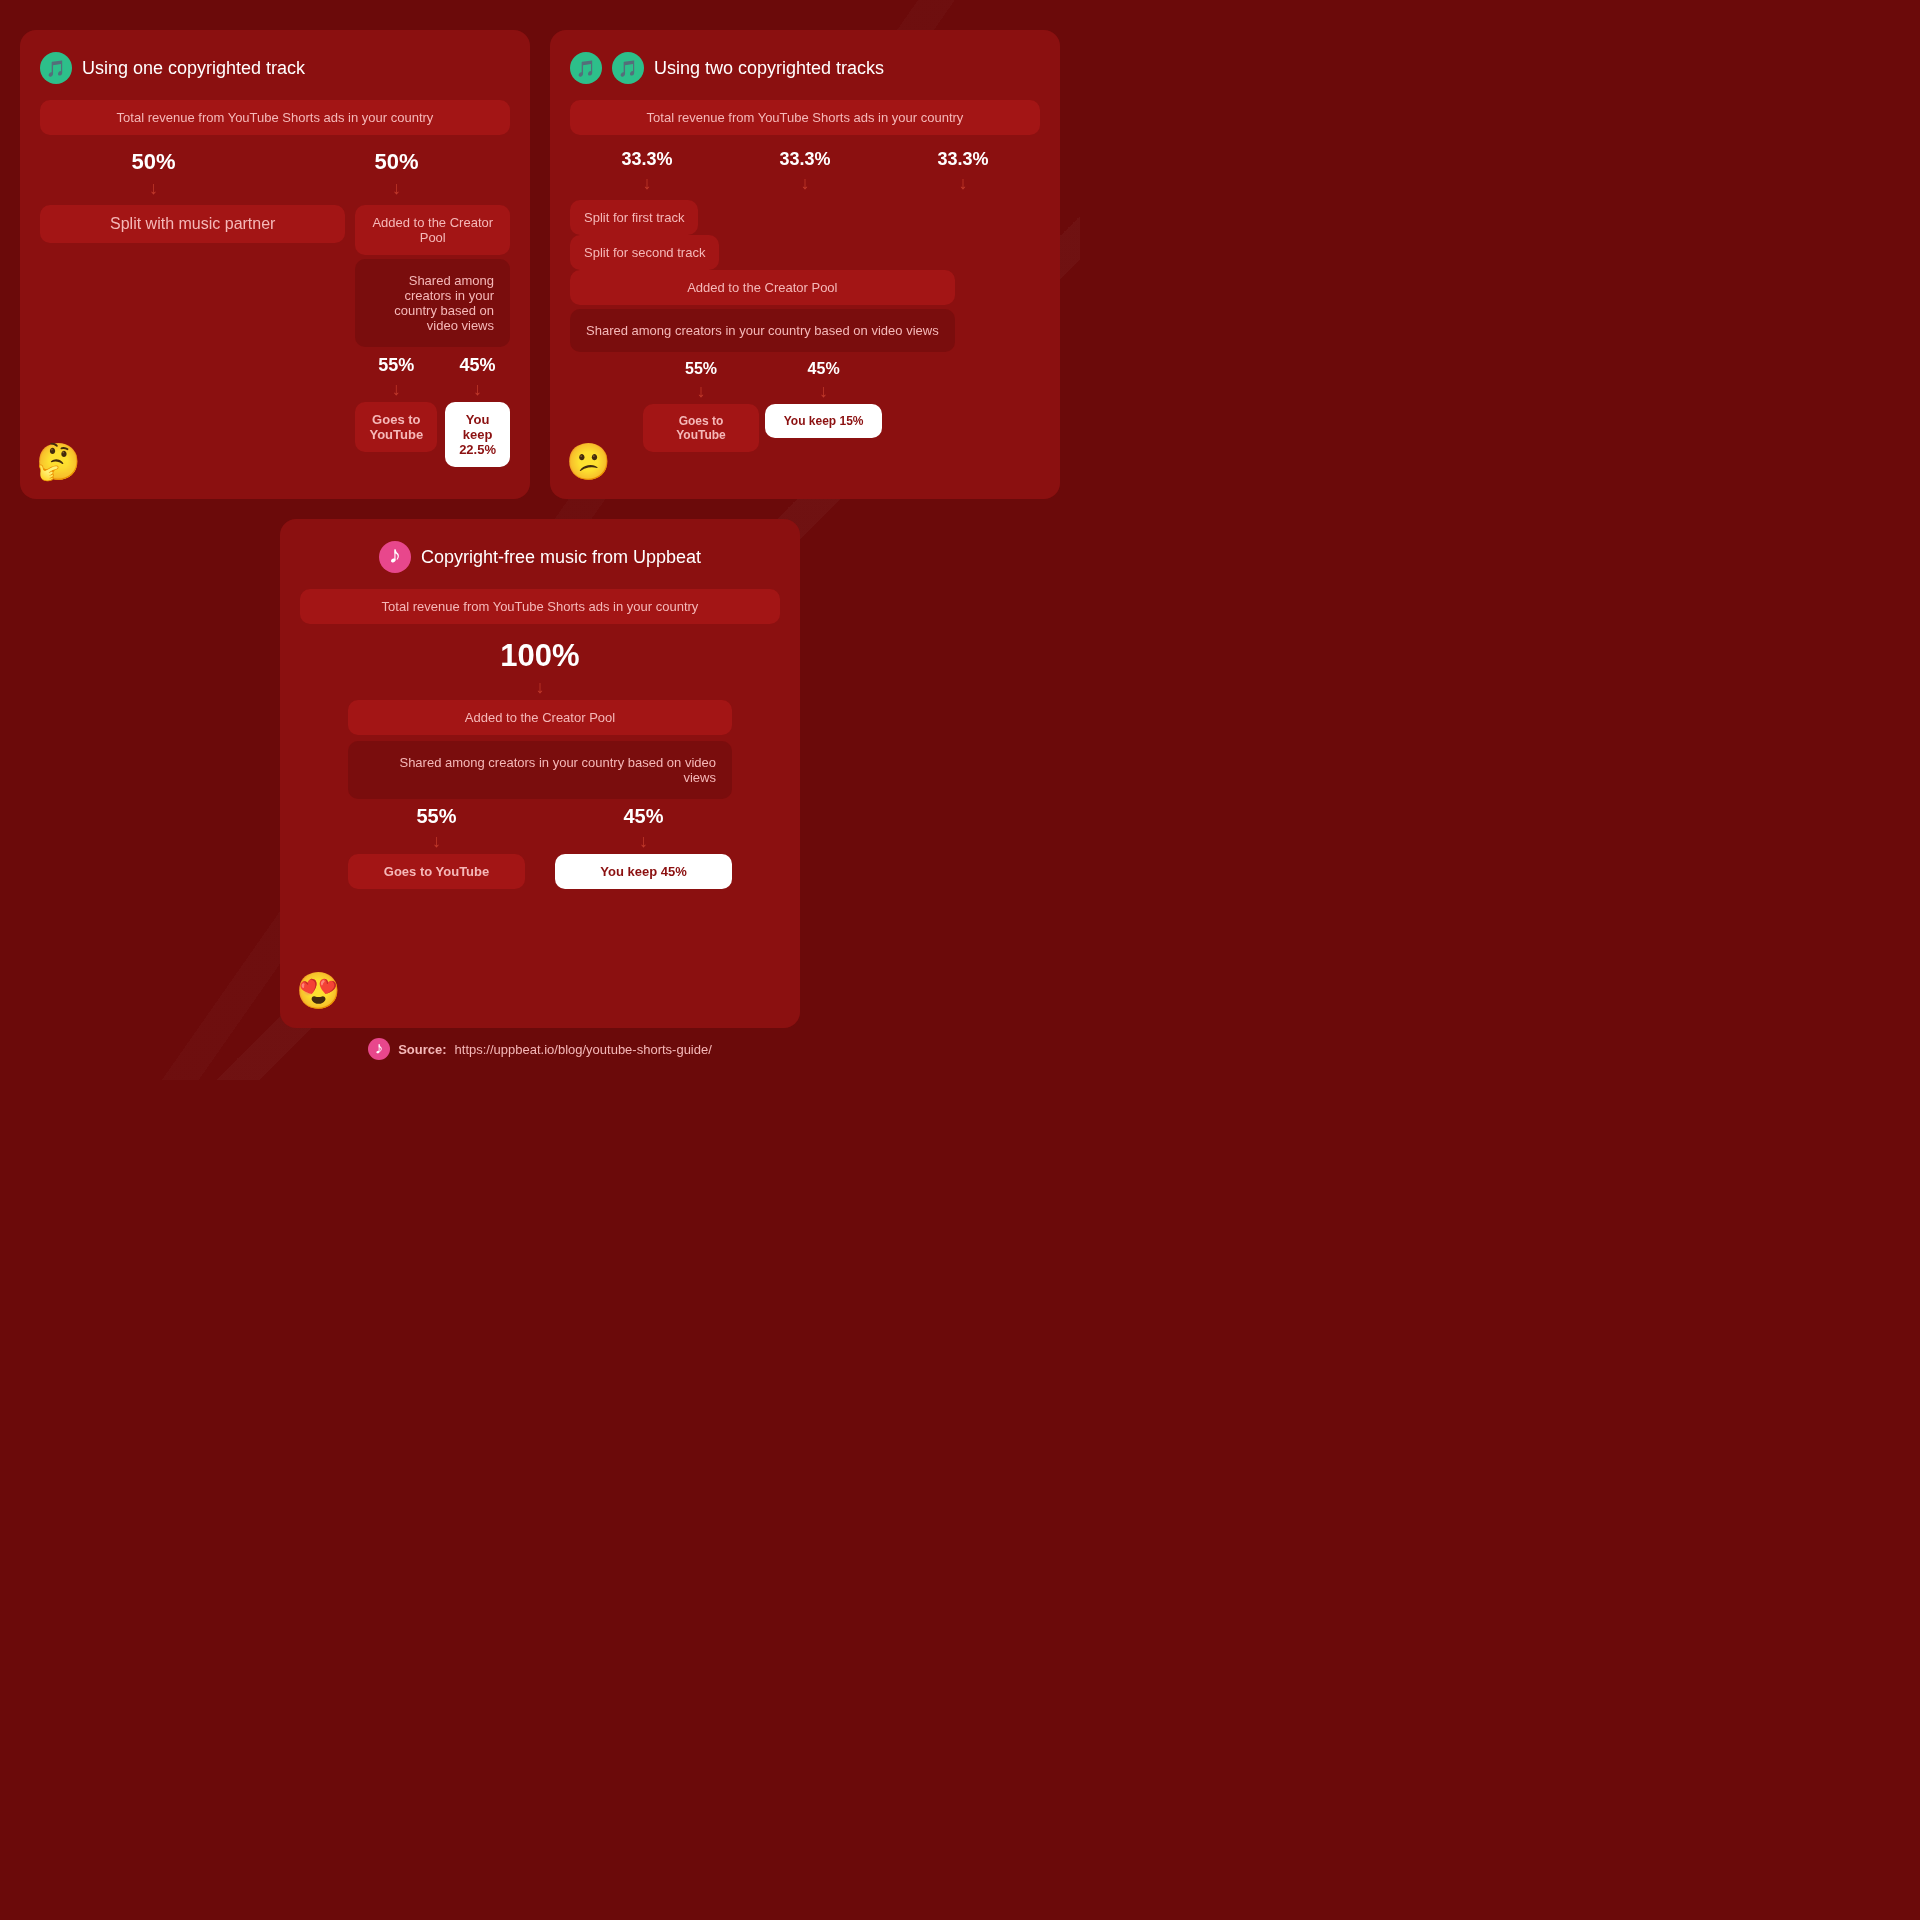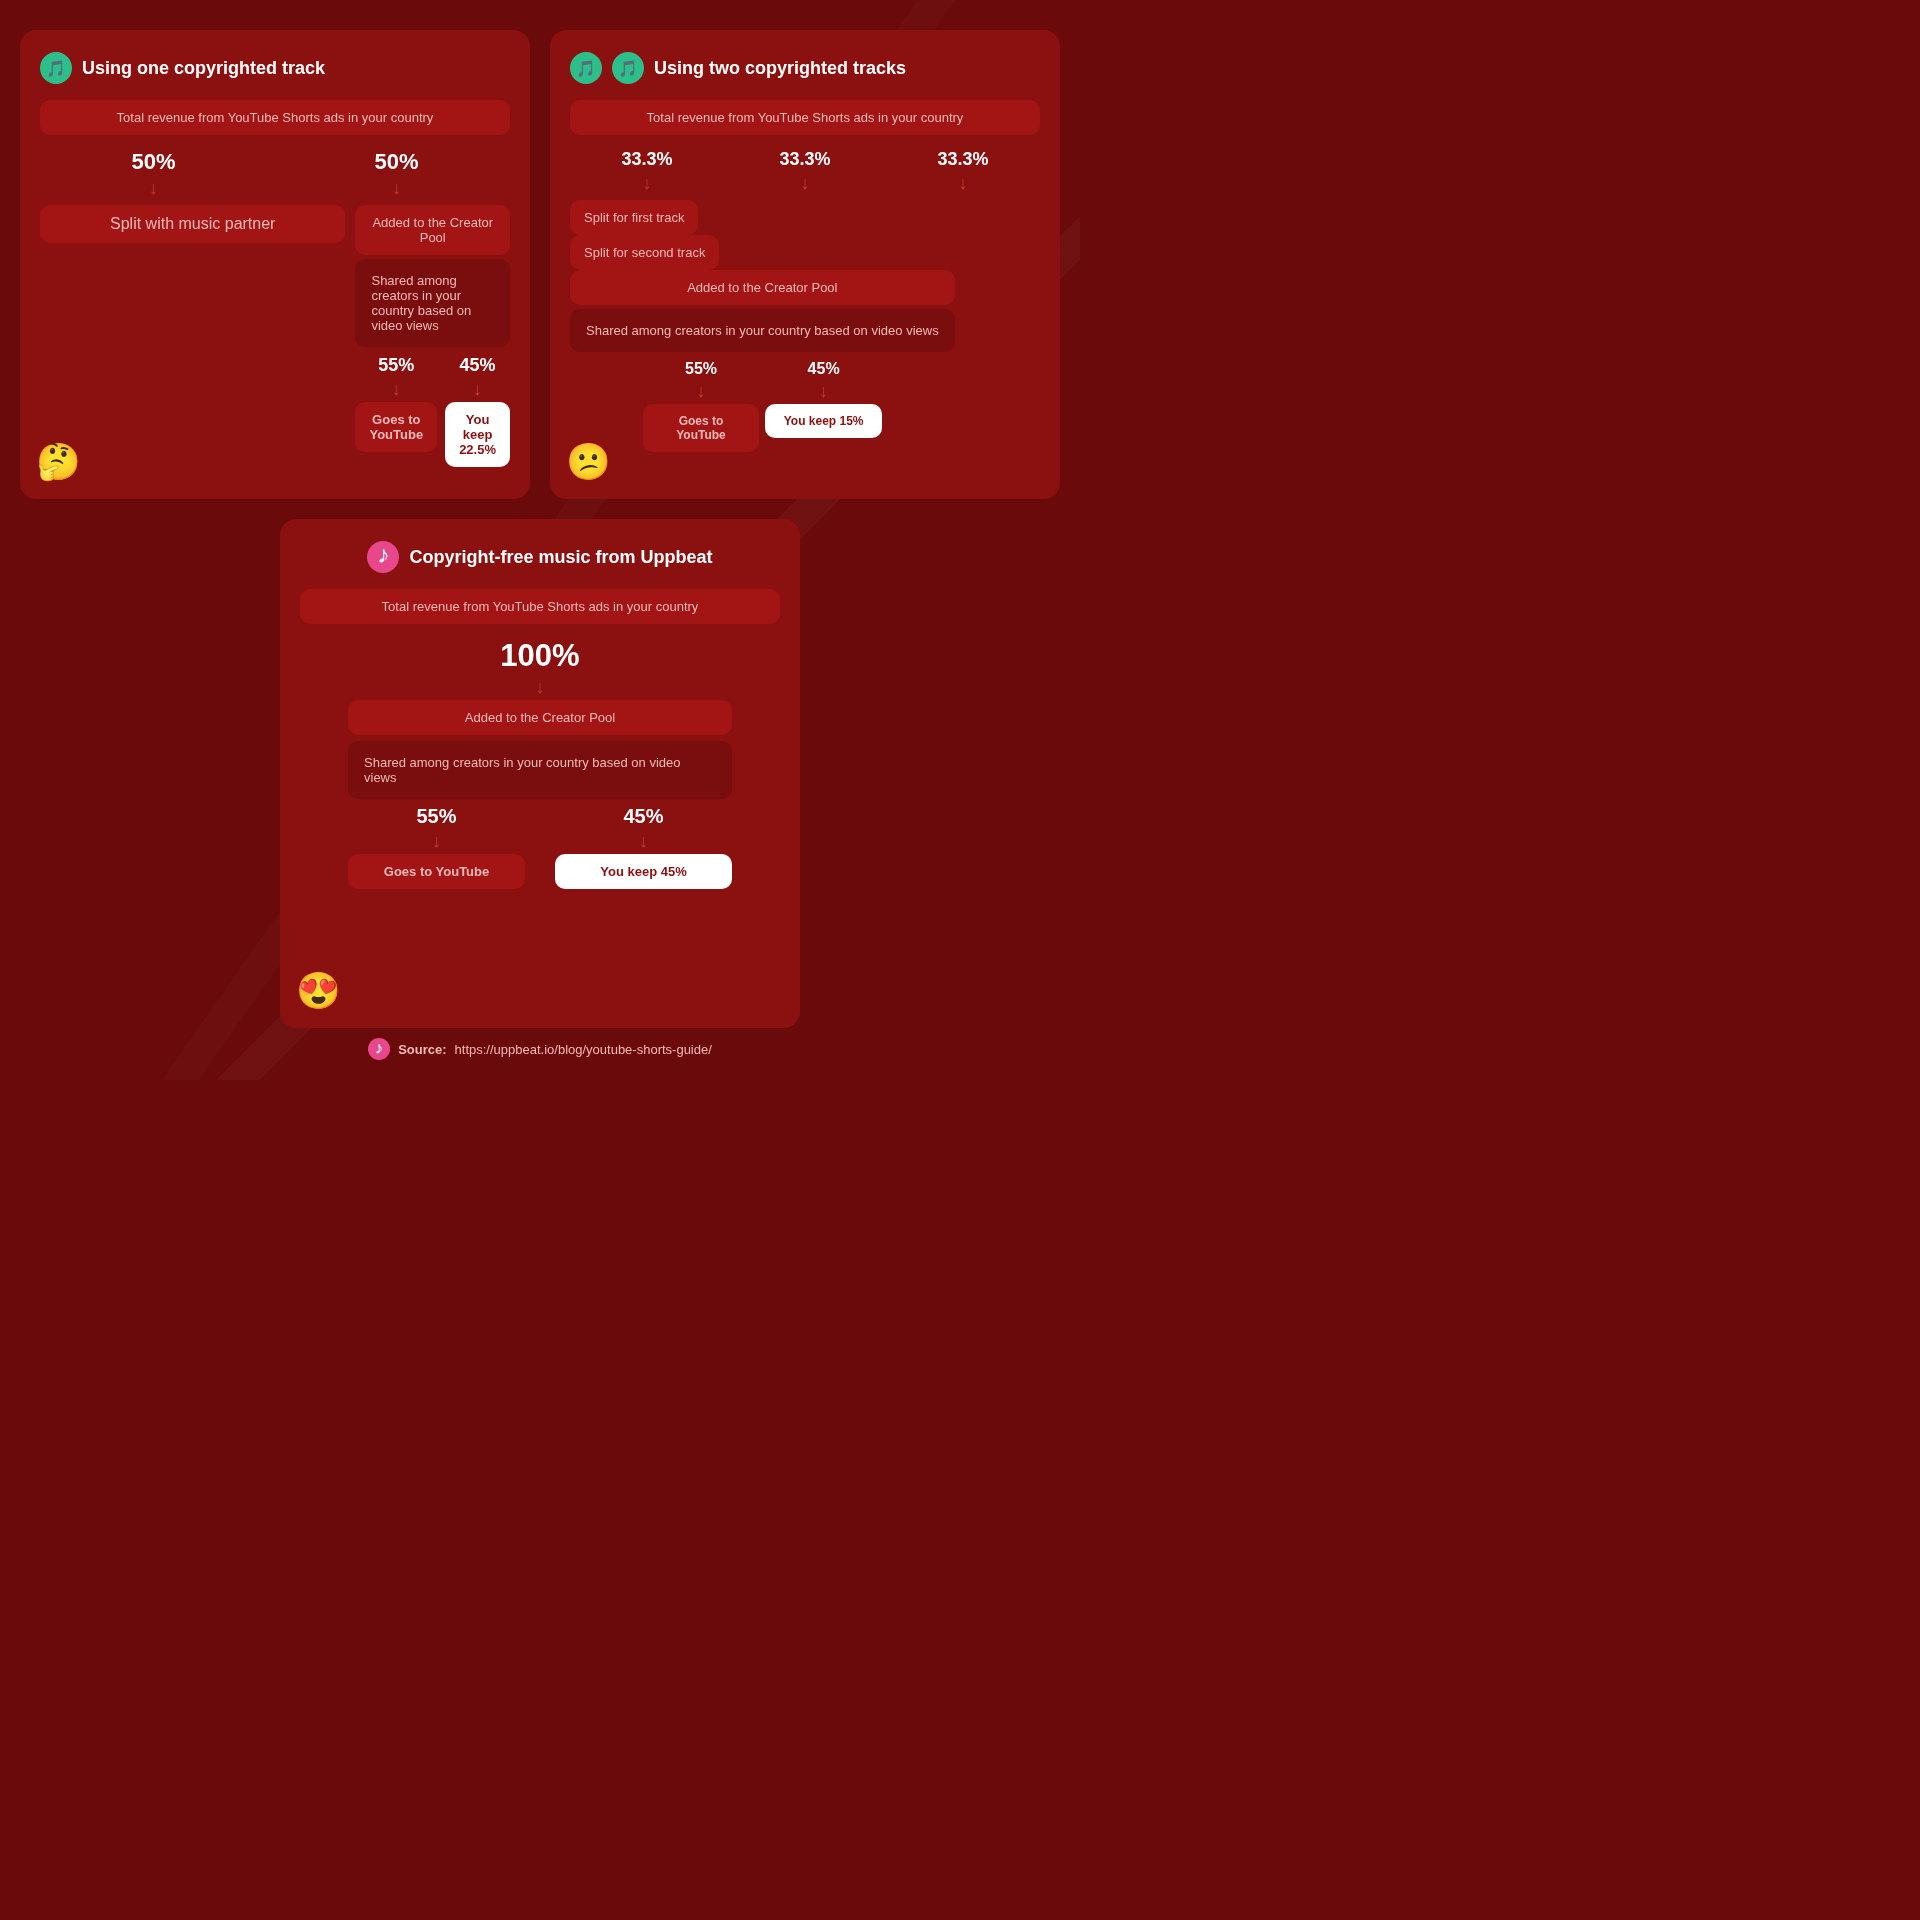--- a/index.html
+++ b/index.html
@@ -48,21 +48,21 @@
     .card-title {
       display: flex;
       align-items: center;
       gap: 10px;
       margin-bottom: 16px;
     }
 
     .card-title h2 {
       color: #fff;
       font-size: 18px;
-      font-weight: bold;
+      font-weight: normal;
     }
 
     .music-icon {
       background: #2dbf8a;
       border-radius: 50%;
       width: 32px;
       height: 32px;
       display: flex;
       align-items: center;
       justify-content: center;
@@ -143,21 +143,21 @@
       text-align: center;
       width: 100%;
     }
 
     .shared-box {
       background: #7a0d0d;
       border-radius: 10px;
       padding: 14px 16px;
       color: #f5b8b8;
       font-size: 13px;
-      text-align: left;
+      text-align: right;
       margin-bottom: 4px;
     }
 
     .pct-col {
       display: flex;
       flex-direction: column;
       align-items: center;
       flex: 1;
     }
 

